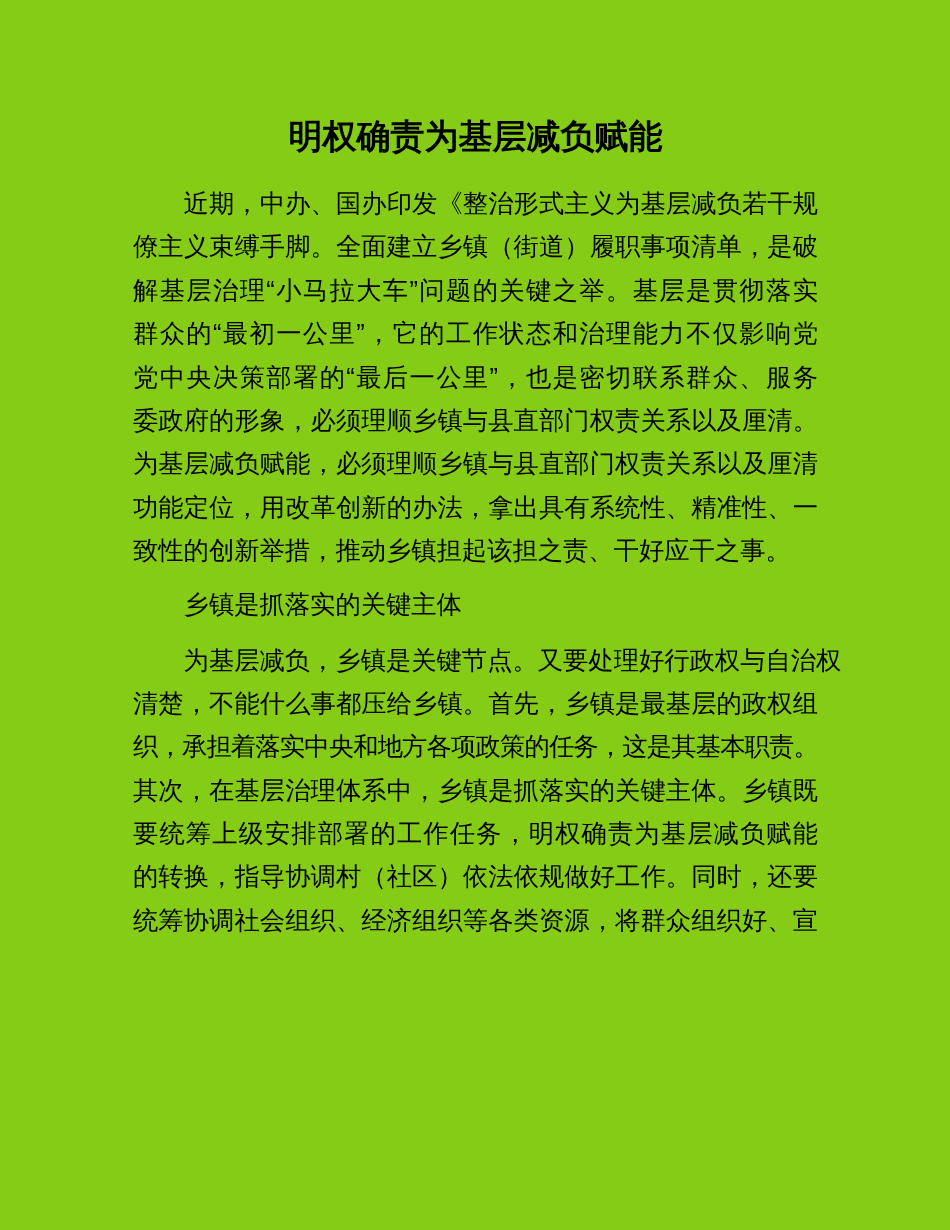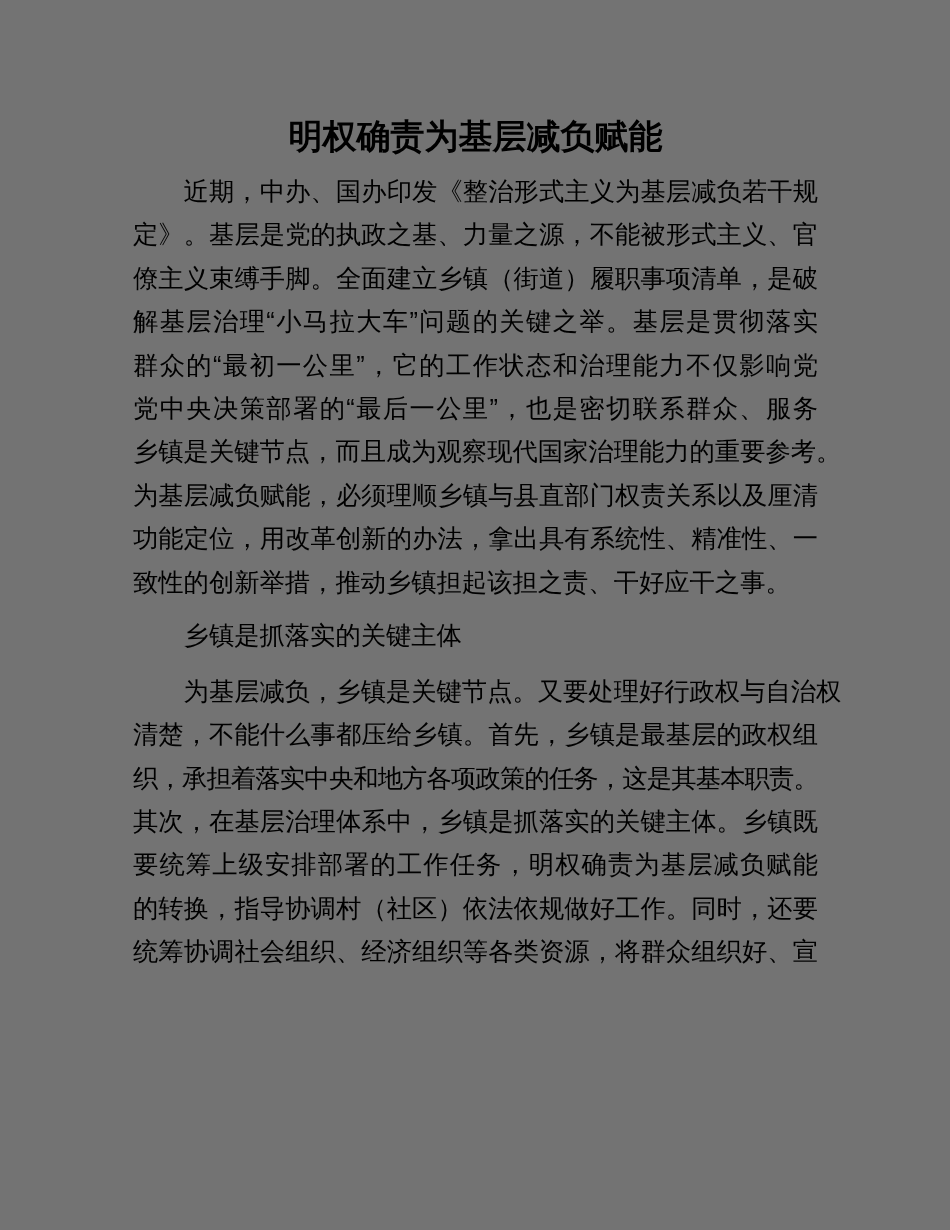--- a/index.html
+++ b/index.html
@@ -12,31 +12,31 @@
     background: #ffffff;
     color: #000000;
     font-family: "Liberation Sans", sans-serif;
     overflow: hidden;
   }
   .page {
     box-sizing: border-box;
     width: 950px;
     height: 1230px;
     padding: 110px 132px 16px 133px;
-    background: #737373;
+    background: #84cc16;
   }
   .doc-title {
     font-size: 34px;
     font-weight: 700;
     line-height: 52px;
     text-align: center;
     white-space: nowrap;
   }
   .body-text {
-    margin-top: 8px;
+    margin-top: 20px;
   }
   .line {
     font-size: 25.3px;
     line-height: 43.4px;
     height: 43.4px;
     white-space: nowrap;
     overflow: visible;
   }
   .justify {
     text-align: justify;
@@ -58,26 +58,25 @@
 <body>
 
 <div class="page">
 
   <div class="doc-title">明权确责为基层减负赋能</div>
 
   <div class="body-text">
 
     <div>
       <div class="line justify indent">近期，中办、国办印发《整治形式主义为基层减负若干规</div>
-      <div class="line justify">定》。基层是党的执政之基、力量之源，不能被形式主义、官</div>
       <div class="line justify">僚主义束缚手脚。全面建立乡镇（街道）履职事项清单，是破</div>
       <div class="line justify">解基层治理“小马拉大车”问题的关键之举。基层是贯彻落实</div>
       <div class="line justify">群众的“最初一公里”，它的工作状态和治理能力不仅影响党</div>
       <div class="line justify">党中央决策部署的“最后一公里”，也是密切联系群众、服务</div>
-      <div class="line justify">乡镇是关键节点，而且成为观察现代国家治理能力的重要参考。</div>
+      <div class="line justify">委政府的形象，必须理顺乡镇与县直部门权责关系以及厘清。</div>
       <div class="line justify">为基层减负赋能，必须理顺乡镇与县直部门权责关系以及厘清</div>
       <div class="line justify">功能定位，用改革创新的办法，拿出具有系统性、精准性、一</div>
       <div class="line">致性的创新举措，推动乡镇担起该担之责、干好应干之事。</div>
     </div>
 
     <div class="line indent section-heading">乡镇是抓落实的关键主体</div>
 
     <div>
       <div class="line justify indent">为基层减负，乡镇是关键节点。又要处理好行政权与自治权</div>
       <div class="line justify">清楚，不能什么事都压给乡镇。首先，乡镇是最基层的政权组</div>

